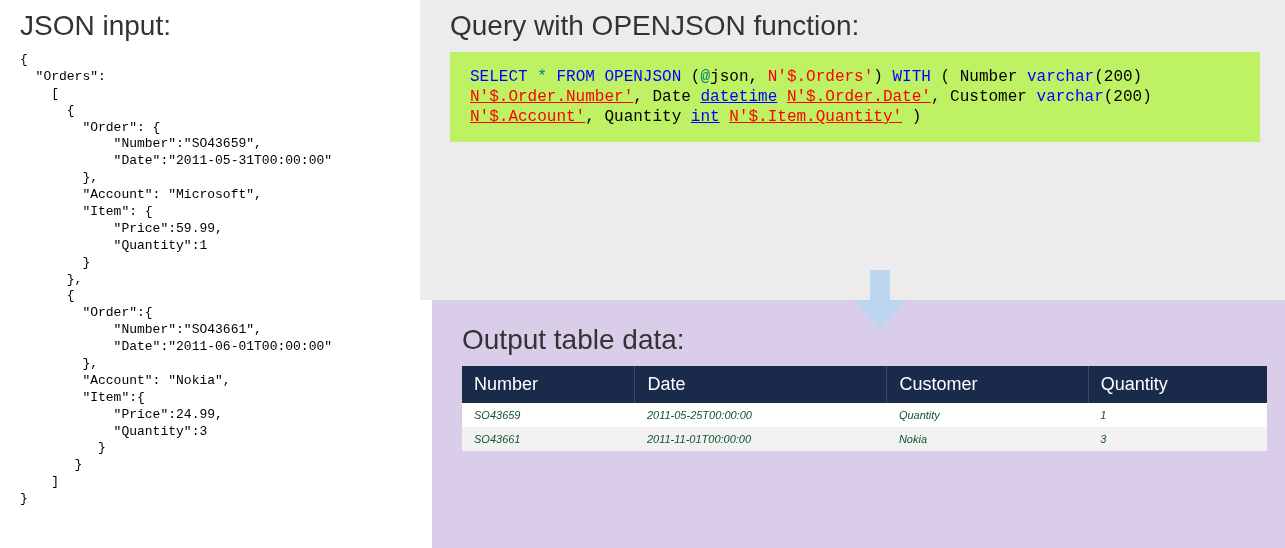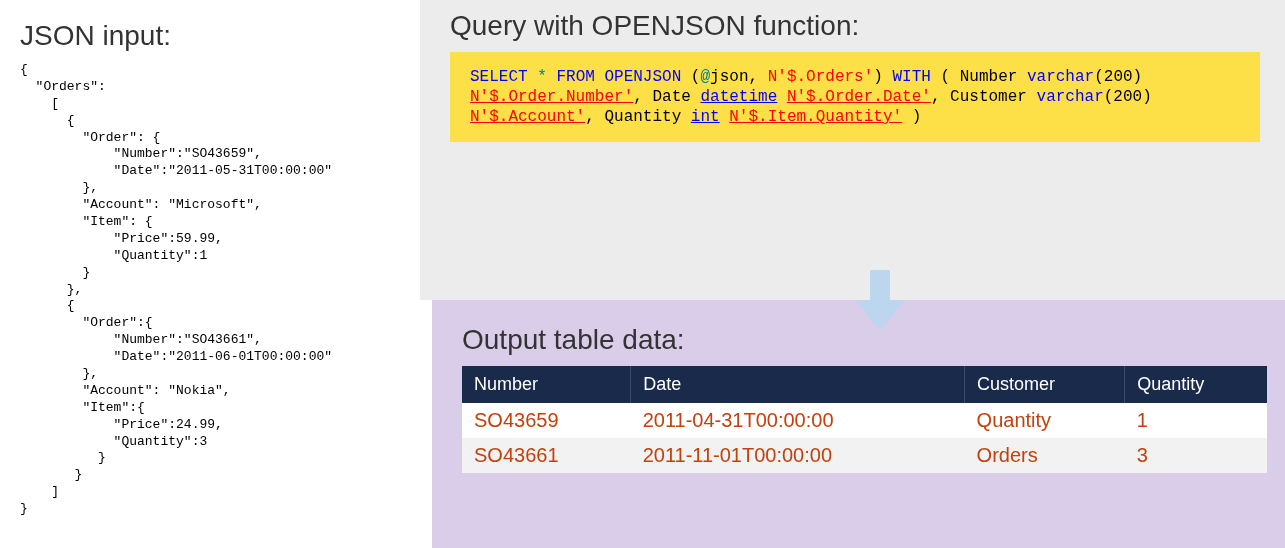--- a/index.html
+++ b/index.html
@@ -11,21 +11,21 @@
     width: 1285px;
     height: 548px;
     overflow: hidden;
     position: relative;
   }
   .left-panel {
     position: absolute;
     left: 0;
     top: 0;
     width: 420px;
-    padding: 20px 20px;
+    padding: 10px 20px;
   }
   .right-top {
     position: absolute;
     left: 420px;
     top: 0;
     width: 865px;
     height: 300px;
     background: #ececec;
     padding: 10px 25px 20px 30px;
   }
@@ -45,21 +45,21 @@
     margin: 0 0 10px 0;
   }
   .json-block {
     font-family: Consolas, "Courier New", monospace;
     font-size: 13px;
     line-height: 1.3;
     color: #000;
     white-space: pre;
   }
   .query-box {
-    background: #fde047;
+    background: #bef264;
     padding: 15px 20px;
     font-family: Consolas, "Courier New", monospace;
     font-size: 16px;
     line-height: 1.25;
   }
   .kw-blue  { color: #0000ff; }
   .kw-teal  { color: #008080; }
   .kw-red   { color: #ff0000; }
   .underline { text-decoration: underline; }
   table.output {
@@ -73,22 +73,23 @@
     color: #fff;
     text-align: left;
     padding: 8px 12px;
     font-weight: 400;
     font-size: 18px;
     border-right: 1px solid #3a4a6a;
   }
   table.output th:last-child { border-right: none; }
   table.output td {
     padding: 6px 12px;
-    font-size: 20px;
-    color: #c2410c;
+    font-size: 11px;
+    color: #14532d;
+    font-style: italic;
   }
   table.output tr:nth-child(even) td { background: #f2f2f2; }
   .arrow {
     position: absolute;
     left: 855px;
     top: 270px;
     width: 50px;
     height: 60px;
     z-index: 10;
   }
@@ -154,25 +155,25 @@
       <tr>
         <th>Number</th>
         <th>Date</th>
         <th>Customer</th>
         <th>Quantity</th>
       </tr>
     </thead>
     <tbody>
       <tr>
         <td>SO43659</td>
-        <td>2011-04-31T00:00:00</td>
+        <td>2011-05-25T00:00:00</td>
         <td>Quantity</td>
         <td>1</td>
       </tr>
       <tr>
         <td>SO43661</td>
         <td>2011-11-01T00:00:00</td>
-        <td>Orders</td>
+        <td>Nokia</td>
         <td>3</td>
       </tr>
     </tbody>
   </table>
 </div>
 
 </body></html>

